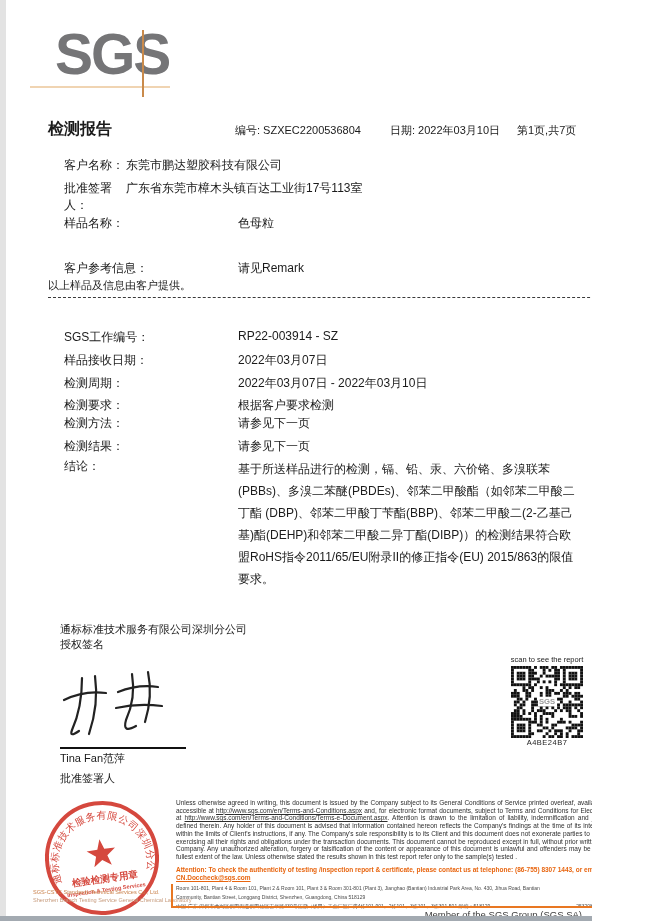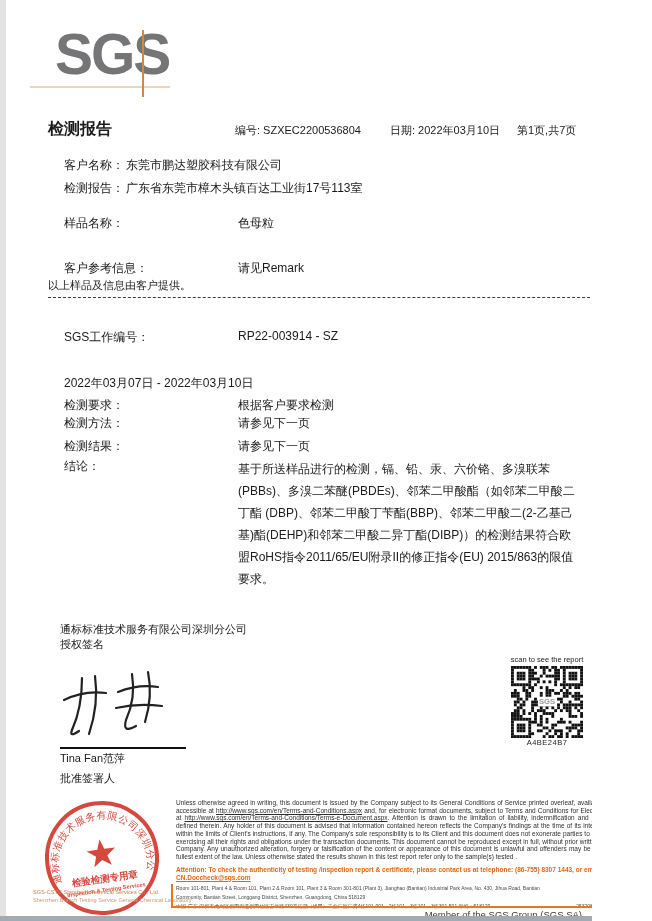--- a/index.html
+++ b/index.html
@@ -67,40 +67,45 @@
   <div class="title">检测报告</div>
   <div class="hmeta" style="left:235px">编号: SZXEC2200536804</div>
   <div class="hmeta" style="left:390px">日期: 2022年03月10日</div>
   <div class="hmeta" style="left:517px">第1页,共7页</div>
 
   <div class="kv" style="top:157px">
     <span class="k-sm">客户名称：</span>
     <span>东莞市鹏达塑胶科技有限公司</span>
   </div>
   <div class="kv" style="top:180px">
-    <span class="k-sm">检测报告：</span>
+    <span class="k-sm">批准签署人：</span>
     <span>广东省东莞市樟木头镇百达工业街17号113室</span>
   </div>
 
   <div class="kv" style="top:215px">
     <span class="k-lg">样品名称：</span>
     <span>色母粒</span>
   </div>
   <div class="kv" style="top:260px">
     <span class="k-lg">客户参考信息：</span>
     <span>请见Remark</span>
   </div>
   <div class="note" style="top:278px">以上样品及信息由客户提供。</div>
   <div class="dash" style="top:297px"></div>
 
   <div class="kv" style="top:329px">
     <span class="k-lg">SGS工作编号：</span>
     <span>RP22-003914 - SZ</span>
   </div>
+  <div class="kv" style="top:352px">
+    <span class="k-lg">样品接收日期：</span>
+    <span>2022年03月07日</span>
+  </div>
   <div class="kv" style="top:375px">
+    <span class="k-lg">检测周期：</span>
     <span>2022年03月07日 - 2022年03月10日</span>
   </div>
   <div class="kv" style="top:397px">
     <span class="k-lg">检测要求：</span>
     <span>根据客户要求检测</span>
   </div>
   <div class="kv" style="top:415px">
     <span class="k-lg">检测方法：</span>
     <span>请参见下一页</span>
   </div>

